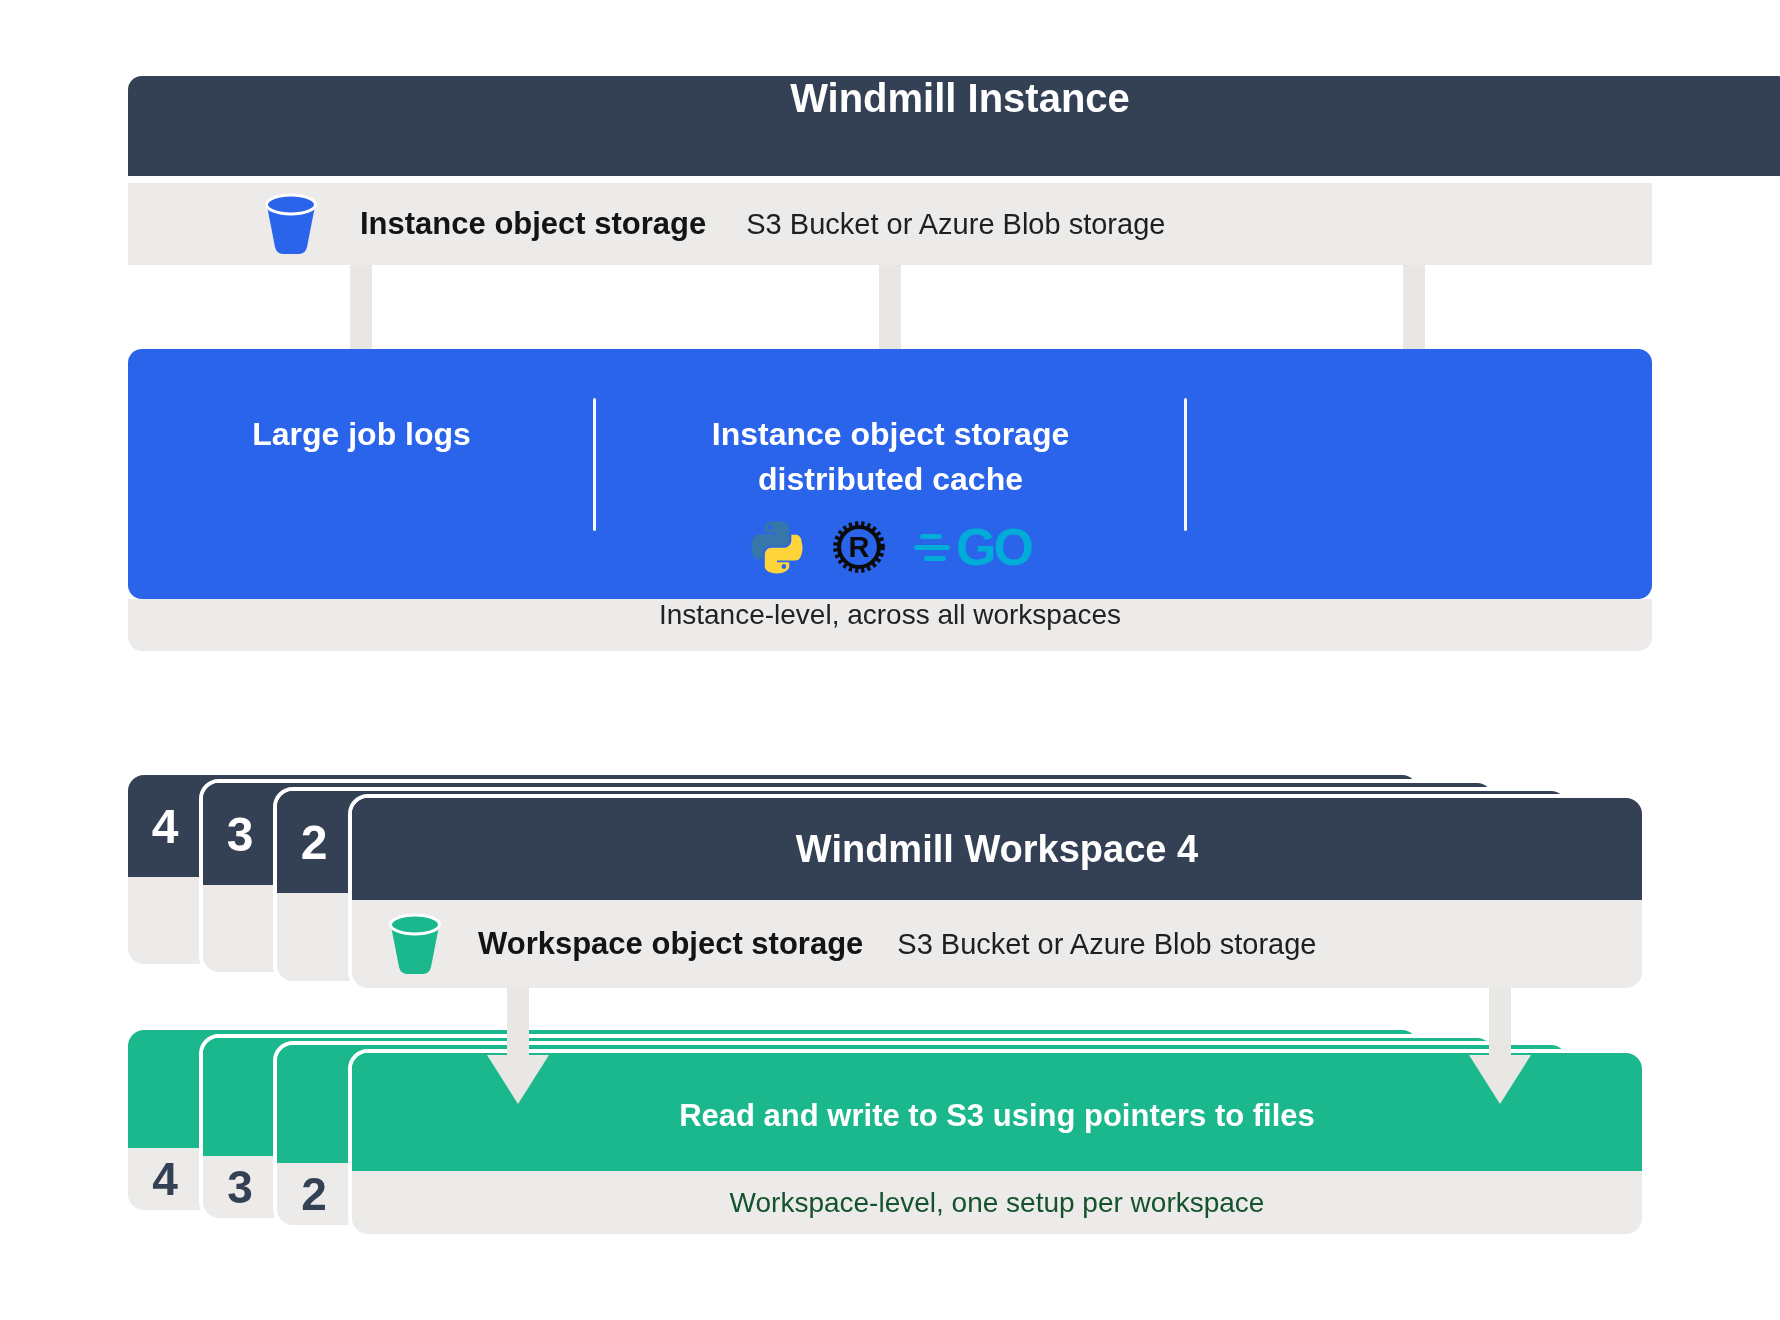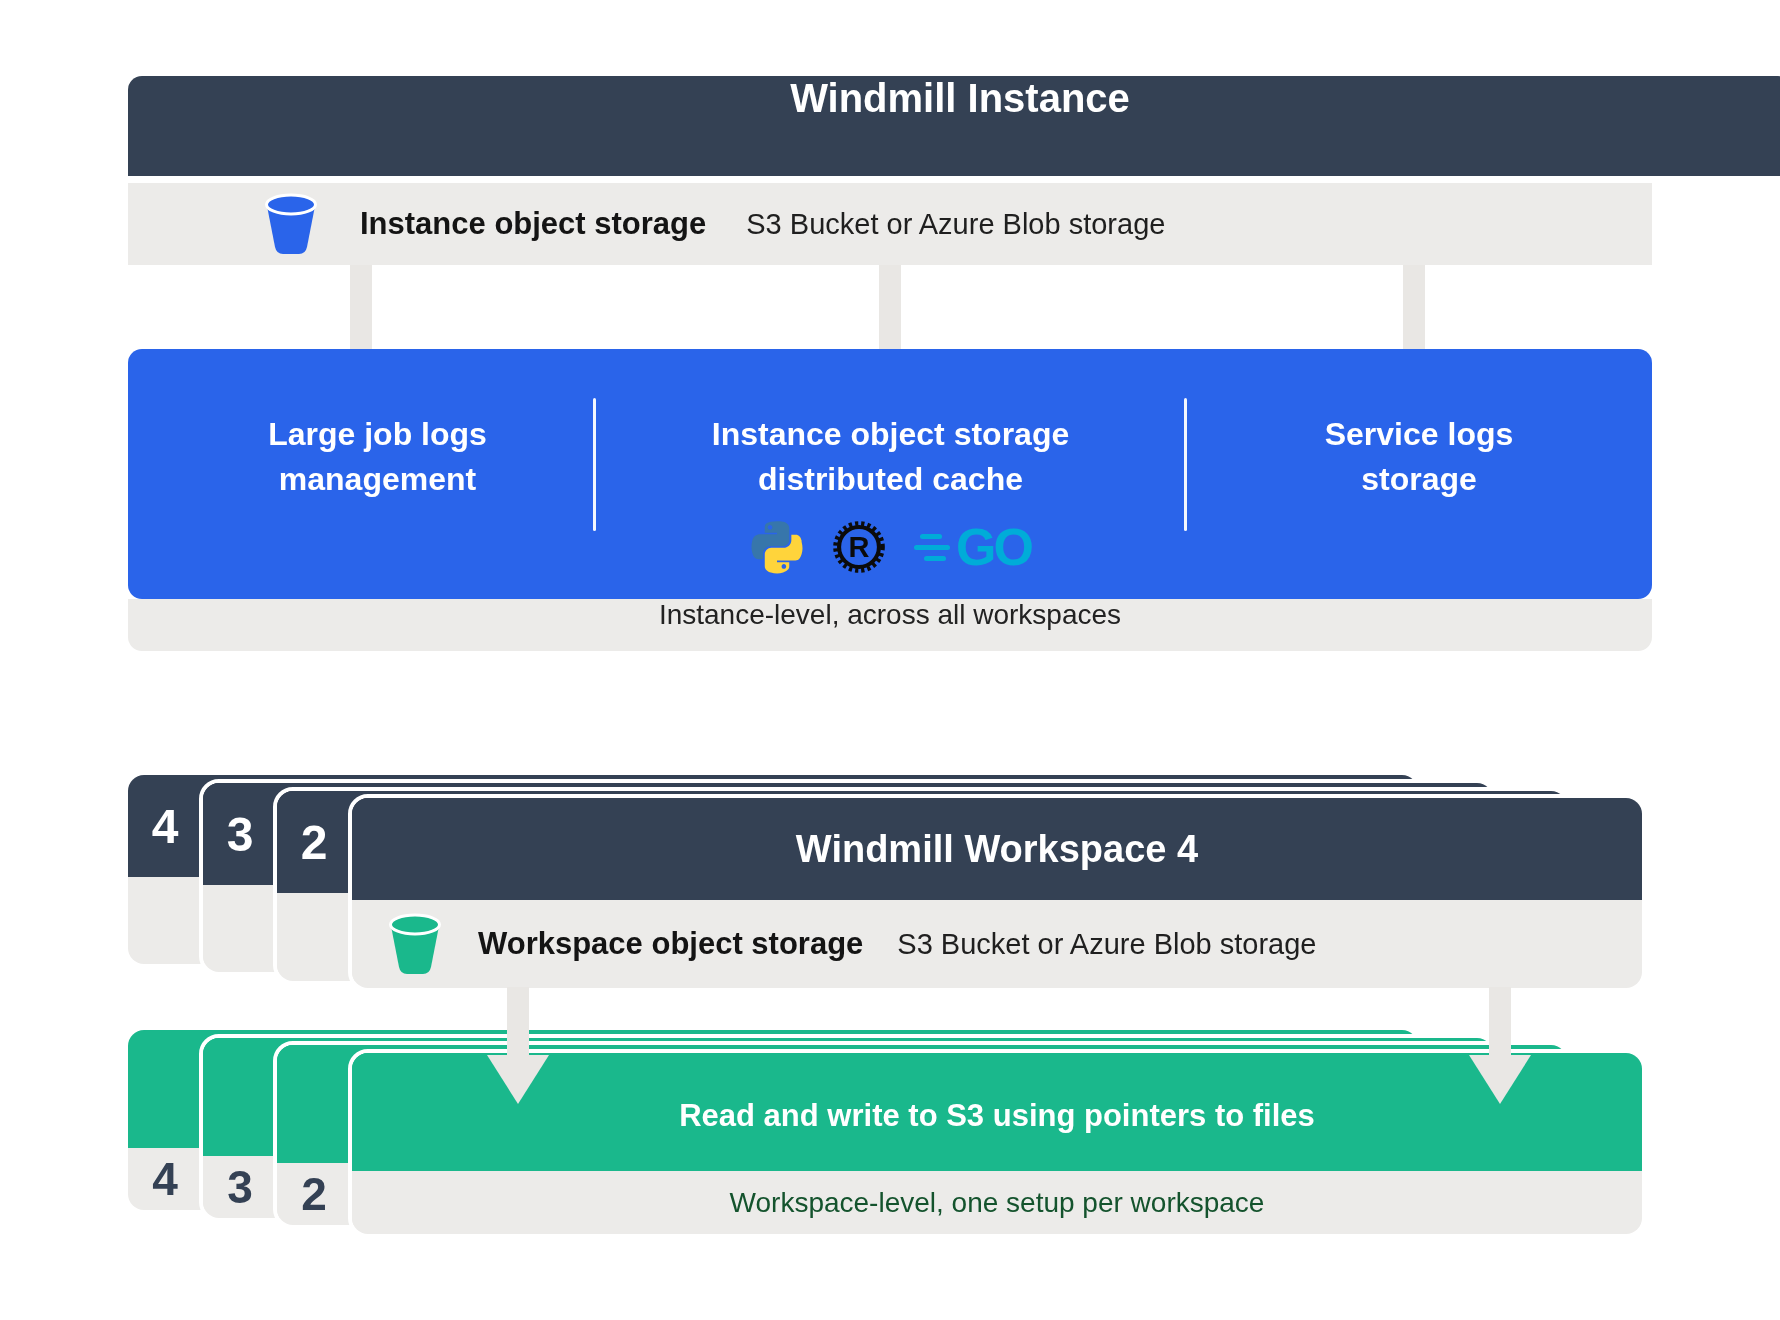--- a/index.html
+++ b/index.html
@@ -24,21 +24,21 @@
     border-top:49px solid var(--arrow);}
   .a1s{left:350px;top:265px;height:86px;} .a1t{left:330px;top:349px;}
   .a2s{left:879px;top:265px;height:86px;} .a2t{left:859px;top:349px;}
   .a3s{left:1403px;top:265px;height:86px;} .a3t{left:1383px;top:349px;}
 
   .blue-box{left:128px;top:349px;width:1524px;height:250px;background:var(--blue);border-radius:14px;}
   .divider{position:absolute;top:49px;height:133px;width:3px;background:rgba(255,255,255,.95);border-radius:2px;}
   .div1{left:465px;} .div2{left:1056px;}
   .feature{position:absolute;top:63px;color:#fff;font-size:32px;font-weight:700;
     line-height:45px;text-align:center;}
-  .f1{left:0;width:467px;padding-left:16px;} .f2{left:467px;width:591px;} .f3{left:1058px;width:466px;}
+  .f1{left:0;width:467px;} .f2{left:467px;width:591px;} .f3{left:1058px;width:466px;}
   .lang-row{position:absolute;left:467px;top:166px;width:591px;height:64px;
     display:flex;align-items:center;justify-content:center;gap:26px;}
   .go-wrap{display:flex;align-items:center;gap:6px;}
   .go-lines{display:flex;flex-direction:column;gap:6px;align-items:flex-end;width:36px;}
   .go-lines i{display:block;height:5px;background:#00ACD8;border-radius:3px;}
   .gl1{width:22px;margin-right:8px;} .gl2{width:36px;} .gl3{width:22px;margin-right:4px;}
   .go-text{font-size:52px;font-weight:700;color:#00ACD8;letter-spacing:-3px;line-height:52px;}
   .inst-footer{left:128px;top:599px;width:1524px;height:52px;background:var(--gray_bar);
     border-radius:0 0 14px 14px;display:flex;align-items:flex-start;justify-content:center;}
   .inst-footer span{font-size:28px;color:#222;}
@@ -97,29 +97,24 @@
   <div class="abs arrow-tri a2t"></div>
   <div class="abs arrow-stem a3s"></div>
   <div class="abs arrow-tri a3t"></div>
 
   <div class="abs blue-box">
     <div class="divider div1"></div>
     <div class="divider div2"></div>
 
     <div class="feature f1">
       <div>Large job logs</div>
-      <div>management</div>
     </div>
     <div class="feature f2">
       <div>Instance object storage</div>
       <div>distributed cache</div>
-    </div>
-    <div class="feature f3">
-      <div>Service logs</div>
-      <div>storage</div>
     </div>
 
     <div class="lang-row">
       <svg width="54" height="54" viewBox="0 0 128 128">
         <path fill="#3776AB" d="M49.33 62h29.159C86.606 62 93 55.132 93 46.981V19.183c0-7.912-6.632-13.856-14.555-15.176-5.014-.835-10.195-1.215-15.187-1.191-4.99.023-9.612.448-13.805 1.191C37.098 6.188 35 10.758 35 19.183V30h29v4H23.776c-8.484 0-15.914 5.108-18.237 14.811-2.681 11.12-2.8 18.06 0 29.675C7.614 87.127 12.569 93 20.895 93h10.011V79.951C30.906 70.313 39.247 62 49.33 62zm-1.838-39.11c-3.026 0-5.478-2.479-5.478-5.545 0-3.079 2.451-5.581 5.478-5.581 3.015 0 5.479 2.502 5.479 5.581-.001 3.066-2.465 5.545-5.479 5.545z"></path>
         <path fill="#FFD43B" d="M122.281 48.811C120.356 41.175 116.46 35 108.134 35H98v12.981C98 58.031 89.526 66 79.491 66H50.333C42.214 66 35 73.563 35 81.711v27.798c0 7.912 6.775 12.665 14.555 14.926 9.312 2.707 18.564 3.193 28.995 0C85.006 122.33 93 118.069 93 110.509V100H64v-4h43.682c8.484 0 11.647-5.776 14.599-14.66 3.047-9.145 2.916-17.799 0-29.529zm-41.955 55.606c3.027 0 5.479 2.479 5.479 5.547 0 3.076-2.451 5.579-5.479 5.579-3.015 0-5.478-2.502-5.478-5.579 0-3.068 2.463-5.547 5.478-5.547z"></path>
       </svg>
       <svg width="58" height="58" viewBox="0 0 64 64">
         <circle cx="32" cy="32" r="26" fill="none" stroke="#0b0b0b" stroke-width="5" stroke-dasharray="3.6 3.3"></circle>
         <circle cx="32" cy="32" r="22" fill="none" stroke="#0b0b0b" stroke-width="4.5"></circle>

